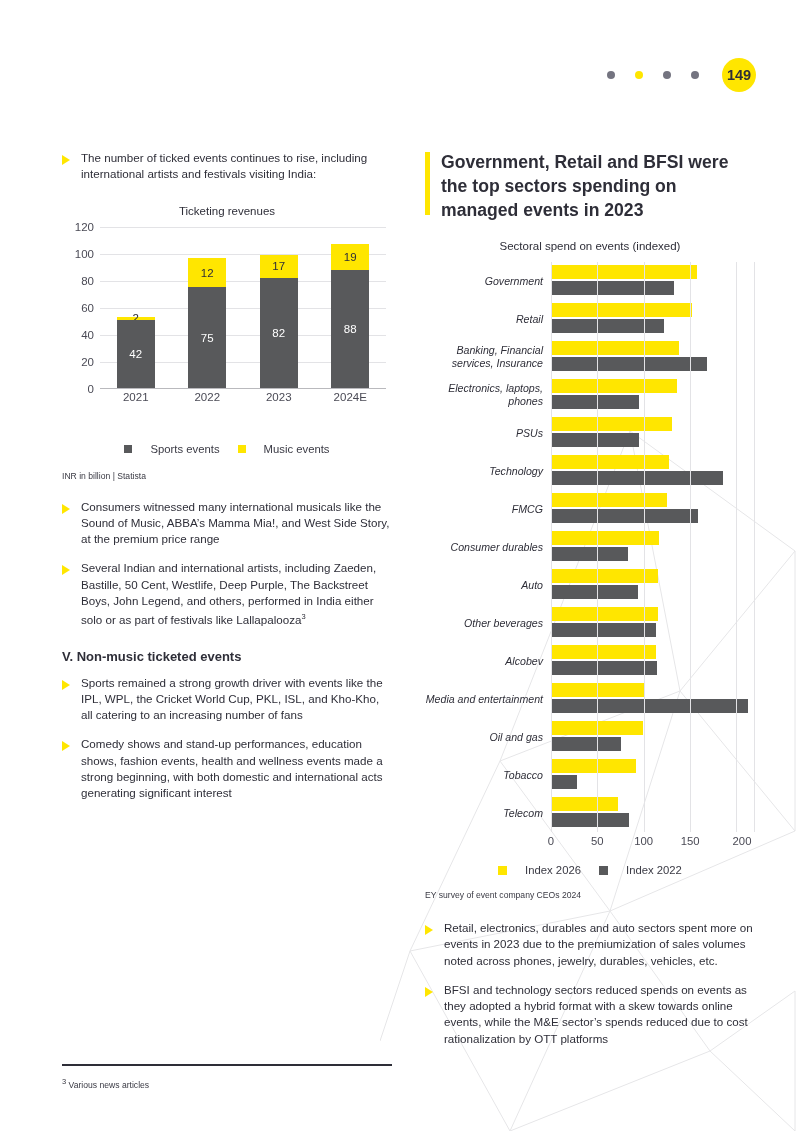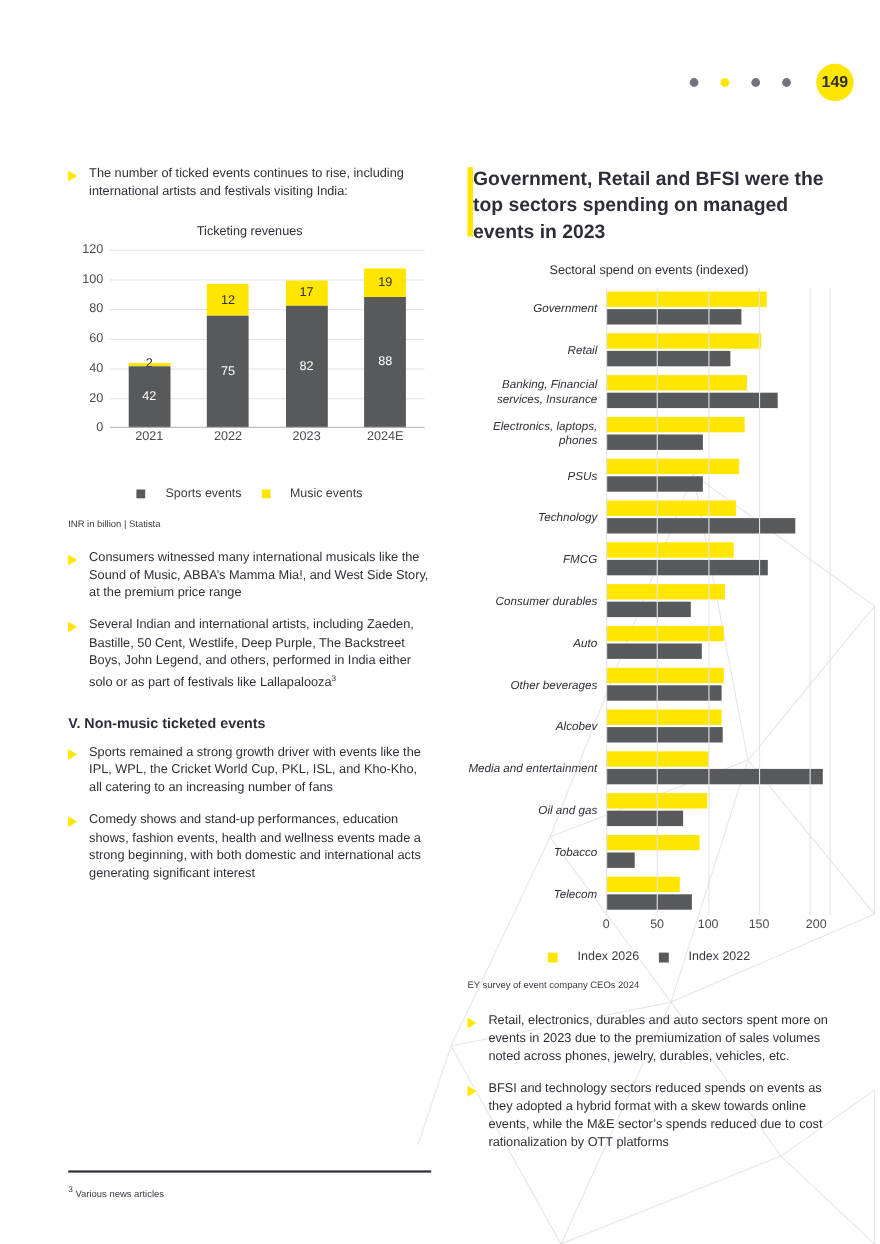--- a/index.html
+++ b/index.html
@@ -10,21 +10,21 @@
     color:#2e2e38;
     position:relative;
     overflow:hidden;
   }
   .page{position:relative;width:800px;height:1131px;}
 
   
   .net{position:absolute;right:0;bottom:0;width:420px;height:700px;pointer-events:none;}
 
   
-  .pagebadge{position:absolute;top:58px;right:24px;display:flex;align-items:center;gap:20px;}
+  .pagebadge{position:absolute;top:58px;right:44px;display:flex;align-items:center;gap:20px;}
   .pagebadge .dot{width:8px;height:8px;border-radius:50%;background:#747480;}
   .pagebadge .dot.active{background:#ffe600;}
   .pagebadge .circle{
     width:34px;height:34px;border-radius:50%;background:#ffe600;
     display:flex;align-items:center;justify-content:center;
     font-size:14.5px;font-weight:bold;color:#2e2e38;margin-left:3px;
   }
 
   
   .col-left{position:absolute;left:62px;top:150px;width:330px;}
@@ -55,21 +55,21 @@
   .lc .seg.sports{background:#58595b;color:#ffffff;}
   .lc .seg.music{background:#ffe600;color:#2e2e38;}
   .lc .xlabels{position:absolute;left:32px;right:6px;top:164px;display:flex;}
   .lc .xlab{flex:1;text-align:center;font-size:11.5px;color:#4a4a55;}
   .legend{display:flex;justify-content:center;gap:18px;margin-top:26px;}
   .legend .item{display:flex;align-items:center;gap:18px;font-size:11.3px;color:#3a3a44;}
   .legend .sw{width:8px;height:8px;}
   .source{font-size:8.6px;color:#3a3a44;margin-top:16px;margin-bottom:18px;}
 
   
-  .headline{display:flex;}
+  .headline{display:flex;gap:11px;}
   .headline .rule{flex:0 0 auto;width:5px;background:#ffe600;align-self:stretch;margin-top:2px;margin-bottom:7px;}
   .headline .h{font-size:17.6px;line-height:24px;font-weight:bold;color:#2e2e38;}
 
   
   .rc{position:relative;margin-top:4px;}
   .rc .rowarea{position:relative;}
   .rc .vgrid{position:absolute;top:0;bottom:0;width:1px;background:#e3e3e6;}
   .rc .row{display:flex;align-items:center;height:38px;position:relative;}
   .rc .cat{width:118px;text-align:right;padding-right:8px;font-size:10.6px;line-height:13px;color:#2e2e38;font-style:italic;}
   .rc .bars{position:relative;flex:1;height:38px;}
@@ -136,21 +136,21 @@
       <div class="plot" id="lc-plot">
           <div class="grid" style="top: 0px;"></div>
           <div class="grid" style="top: 27px;"></div>
           <div class="grid" style="top: 54px;"></div>
           <div class="grid" style="top: 81px;"></div>
           <div class="grid" style="top: 108px;"></div>
           <div class="grid" style="top: 135px;"></div>
         <div class="bars" id="lc-bars">
             <div class="bargroup">
               <div class="seg music" style="height: 2.7px;">2</div>
-              <div class="seg sports" style="height: 56px;">42</div>
+              <div class="seg sports" style="height: 69px;">42</div>
             </div>
             <div class="bargroup">
               <div class="seg music" style="height: 29px;">12</div>
               <div class="seg sports" style="height: 101.25px;">75</div>
             </div>
             <div class="bargroup">
               <div class="seg music" style="height: 22.95px;">17</div>
               <div class="seg sports" style="height: 110.7px;">82</div>
             </div>
             <div class="bargroup">

